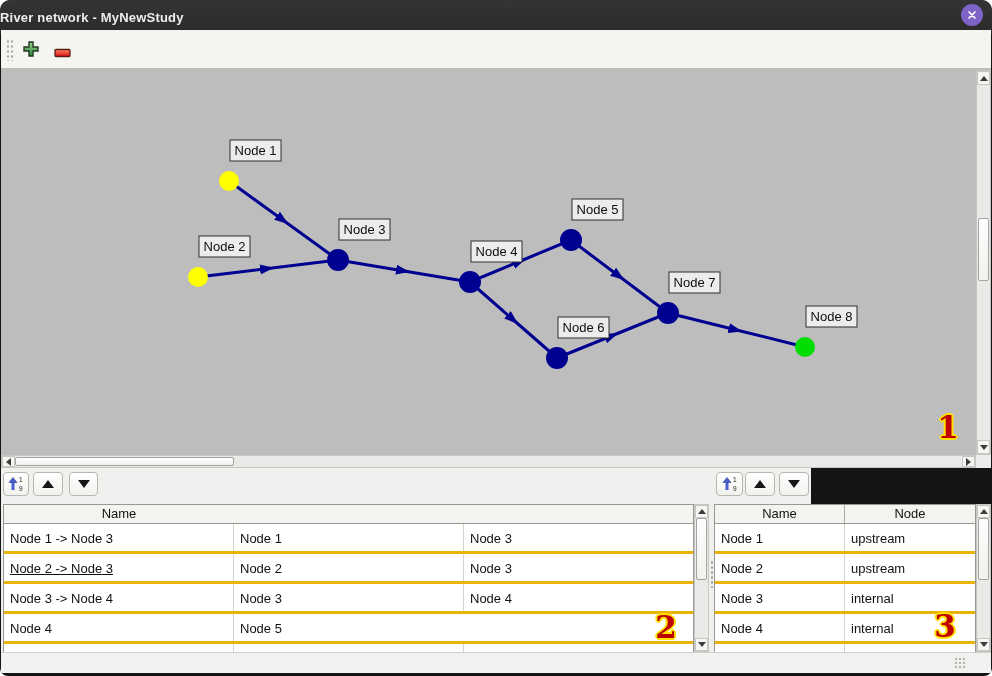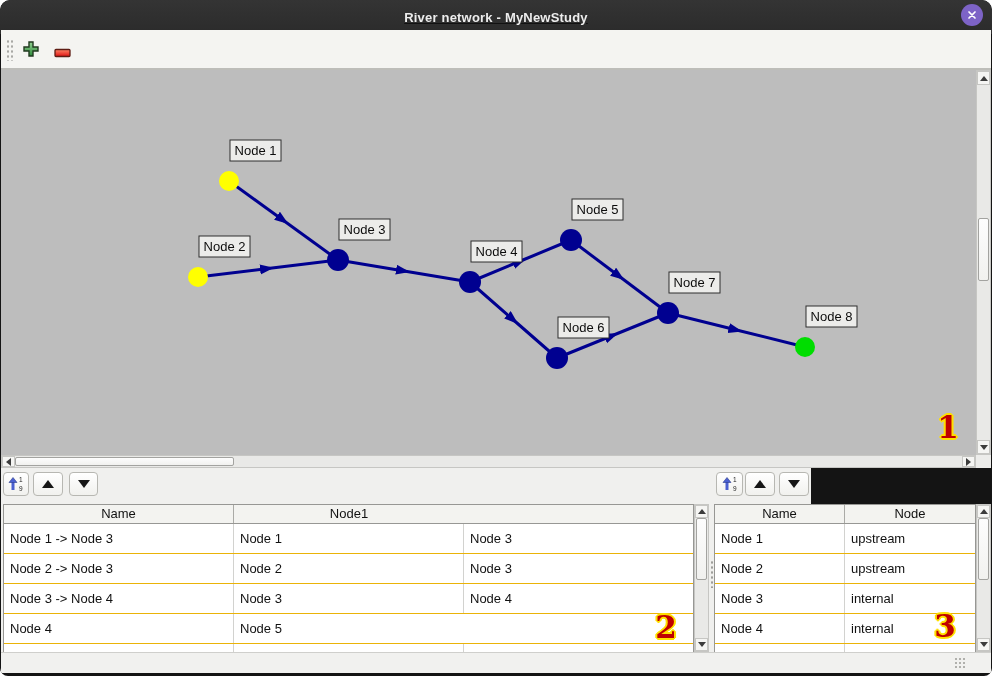--- a/index.html
+++ b/index.html
@@ -7,21 +7,21 @@
   .window{
     position:relative;width:992px;height:676px;background:#141414;
     border-radius:10px 10px 8px 8px;overflow:hidden;
     font-family:"Liberation Sans",sans-serif;color:#111;
   }
   
   .titlebar{
     position:absolute;left:0;top:0;width:992px;height:34px;
     background:linear-gradient(#343434,#2b2b2b);
     border-radius:10px 10px 0 0;
-    display:flex;align-items:center;justify-content:center;text-decoration:underline;
+    display:flex;align-items:center;
   }
   .titlebar .title{font-size:13px;font-weight:bold;color:#ededed;letter-spacing:.2px;}
   .close-btn{
     position:absolute;right:9px;top:4px;width:22px;height:22px;border-radius:50%;
     background:#7d63c6;display:flex;align-items:center;justify-content:center;cursor:pointer;
   }
   
   .toolbar{
     position:absolute;left:1px;top:30px;width:990px;height:40px;
     background:#f4f4f1;border-bottom:2px solid #bdbdb9;
@@ -56,21 +56,21 @@
     border:1px solid #b7b7b2;border-radius:4px;display:flex;align-items:center;justify-content:center;
     padding:0;cursor:pointer;
   }
   .up-glyph{width:0;height:0;border-left:6px solid transparent;border-right:6px solid transparent;border-bottom:8px solid #161616;}
   .down-glyph{width:0;height:0;border-left:6px solid transparent;border-right:6px solid transparent;border-top:8px solid #161616;}
   .table{position:absolute;background:#ffffff;border:1px solid #979794;}
   .thead{display:flex;height:19px;background:#f3f3f0;border-bottom:1px solid #979794;}
   .th{font-size:13px;text-align:center;line-height:18px;border-right:1px solid #aaaaa6;overflow:hidden;white-space:nowrap;}
   .th:last-child{border-right:none;}
   .tbody{box-shadow:inset 2px 0 0 #4a4a4a;}
-  .tr{display:flex;height:30px;border-bottom:1px solid #eab308;background:#fff;}
+  .tr{display:flex;height:30px;border-bottom:3px solid #eab308;background:#fff;}
   .tr.partial{height:8px;border-bottom:none;}
   .td{font-size:13px;line-height:29px;padding-left:6px;border-right:1px solid #d2d2cf;overflow:hidden;white-space:nowrap;}
   .td:last-child{border-right:none;}
   .splitter-dots{
     position:absolute;width:4px;height:28px;
     background-image:radial-gradient(circle,#9d9d99 1px,transparent 1.3px);
     background-size:4px 5px;
   }
   
   .statusbar{position:absolute;left:1px;top:652px;width:990px;height:21px;background:#f1f1ef;border-top:1px solid #cfcfcc;}
@@ -220,30 +220,29 @@
     <button class="panel-btn" style="left:32px;width:30px;">
         <div class="up-glyph"></div>
       </button>
     <button class="panel-btn" style="left:68px;width:29px;">
         <div class="down-glyph"></div>
       </button>
 
     <div class="table" id="reaches-table" style="left:2px;top:36px;width:691px;height:148px;">
       <div class="thead">
           <div class="th" style="width: 230px;">Name</div>
-          <div class="th" style="width: 230px;">Node1</div>
         </div>
       <div class="tbody">
           <div class="tr">
             <div class="td" style="width: 230px;">Node 1 -&gt; Node 3</div>
             <div class="td" style="width: 230px;">Node 1</div>
             <div class="td" style="width: 229px;">Node 3</div>
           </div>
           <div class="tr">
-            <div class="td" style="width: 230px;">Node 2 -&gt; Node 3</div>
+            <div class="td" style="width: 230px; text-decoration: underline;">Node 2 -&gt; Node 3</div>
             <div class="td" style="width: 230px;">Node 2</div>
             <div class="td" style="width: 229px;">Node 3</div>
           </div>
           <div class="tr">
             <div class="td" style="width: 230px;">Node 3 -&gt; Node 4</div>
             <div class="td" style="width: 230px;">Node 3</div>
             <div class="td" style="width: 229px;">Node 4</div>
           </div>
           <div class="tr">
             <div class="td" style="width: 230px;">Node 4</div>

